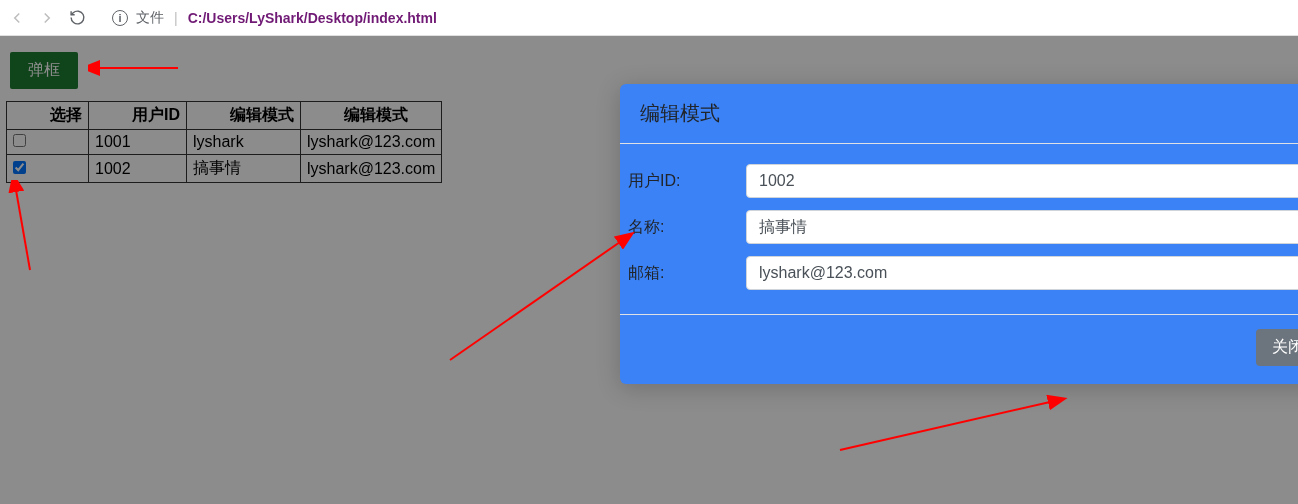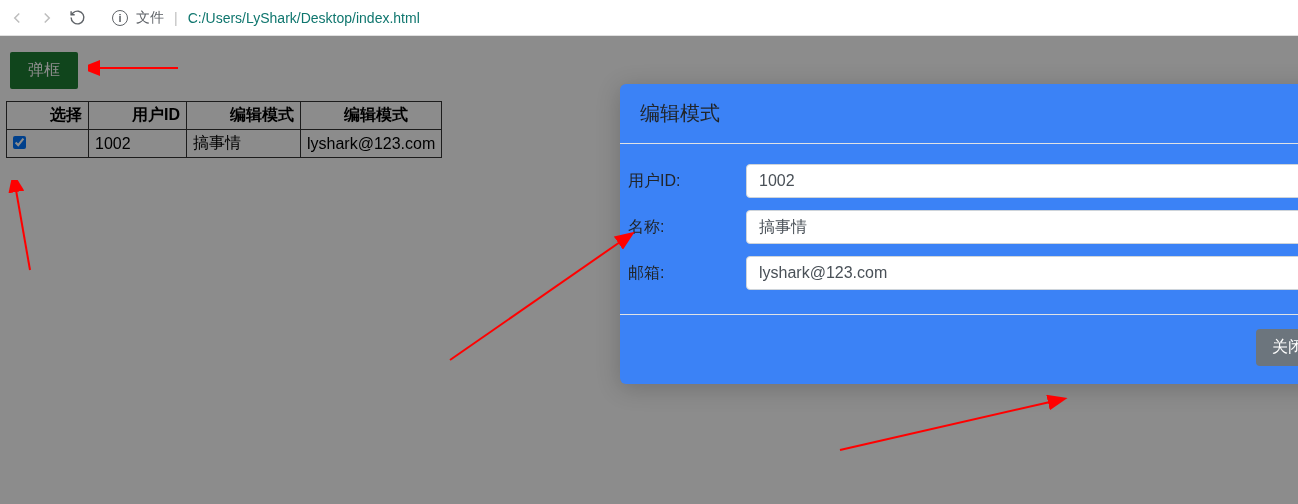--- a/index.html
+++ b/index.html
@@ -42,21 +42,21 @@
       width: 16px; height: 16px;
       border: 1.5px solid #5f6368;
       border-radius: 50%;
       display: flex; align-items: center; justify-content: center;
       font-size: 11px;
       font-weight: bold;
       color: #5f6368;
     }
     .addr-label { color: #5f6368; }
     .addr-sep { color: #bdbdbd; margin: 0 2px; }
-    .addr-path { color: #0f766e; }
+    .addr-path { color: #701a75; font-weight: bold; }
 
     
     .page-body {
       position: absolute;
       top: 36px; left: 0; right: 0; bottom: 0;
       background: #fff;
       padding: 16px 0 0 4px;
     }
     .dim-overlay {
       position: absolute;
@@ -187,20 +187,26 @@
   <table class="data-table">
     <thead>
       <tr>
         <th>选择</th>
         <th>用户ID</th>
         <th>编辑模式</th>
         <th>编辑模式</th>
       </tr>
     </thead>
     <tbody>
+      <tr>
+        <td><input type="checkbox" style=""></td>
+        <td>1001</td>
+        <td>lyshark</td>
+        <td>lyshark@123.com</td>
+      </tr>
       <tr>
         <td><input type="checkbox" checked="" style=""></td>
         <td>1002</td>
         <td>搞事情</td>
         <td>lyshark@123.com</td>
       </tr>
     </tbody>
   </table>
 </div>
 

